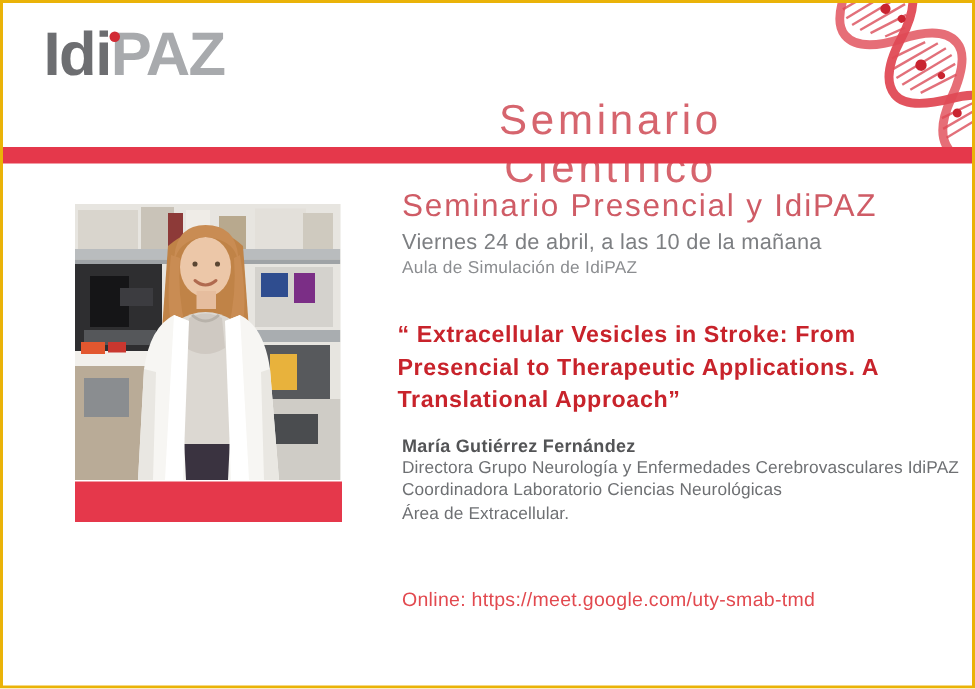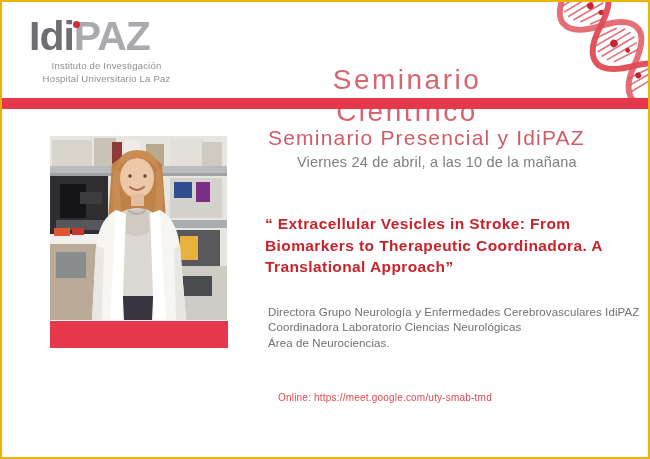--- a/index.html
+++ b/index.html
@@ -34,61 +34,57 @@
   .photo{ position:absolute; left:48px; top:134px; width:177px; height:184px; overflow:hidden; background:#e9e7e2; }
   .photo-bar{ position:absolute; left:48px; top:319px; width:178px; height:27px; background:#e5384b; }
 
   
   .mode-heading{
     position:absolute; left:266px; top:124px;
     font-size:21px; color:#cf5c66; letter-spacing:1.2px; white-space:nowrap;
   }
   .date-line{
     position:absolute; left:266px; top:152px;
-    font-size:14.5px; color:#7d7f82; letter-spacing:0.2px; white-space:nowrap;margin-left:29px;
+    font-size:14.5px; color:#7d7f82; letter-spacing:0.2px; white-space:nowrap;
   }
   .venue-line{
     position:absolute; left:266px; top:171px;
     font-size:11.5px; color:#8b8d90; letter-spacing:0.2px;
   }
   .talk-title{
     position:absolute; left:263px; top:211px; width:374px;
     font-size:15.5px; font-weight:bold; color:#c8232b;
     line-height:1.4; letter-spacing:0.4px;
   }
   .speaker-name{
     position:absolute; left:266px; top:288px;
     font-size:12px; font-weight:bold; color:#535456; letter-spacing:0.2px;
   }
   .speaker-roles{
     position:absolute; left:266px; top:303px; width:378px;
     font-size:11.5px; color:#6e7073; line-height:1.33; letter-spacing:0.1px;
   }
   .online-line{
-    position:absolute; left:276px; top:390px;
-    font-size:10px; color:#e2494f; letter-spacing:0.2px;
+    position:absolute; left:266px; top:390px;
+    font-size:13px; color:#e2494f; letter-spacing:0.2px;
   }
   .hashtag{
     position:absolute; right:16px; top:413px;
     font-size:27px; color:#e15863; letter-spacing:1px; white-space:nowrap;
   }
 </style>
 </head>
 <body>
 
 <div class="flyer">
 
   <div class="logo">
     <div class="logo-main">
       <span class="logo-idi">Idi</span><span class="logo-paz">PAZ</span>
       <span class="logo-dot"></span>
-    </div>
-    <div class="logo-sub">
-      <div>Instituto de Investigación</div>
-      <div>Hospital Universitario La Paz</div>
     </div>
   </div>
 
   <div class="header-title">Seminario Científico</div>
 
   <svg class="dna" viewBox="0 0 116 96" xmlns="http://www.w3.org/2000/svg">
     <g transform="translate(14,-30) rotate(50 50 50)">
 
       <g stroke="#d8404e" stroke-width="1.6" opacity="0.75">
         <line x1="16" y1="36" x2="10" y2="62"></line>
@@ -192,25 +188,27 @@
       <path d="M110,74 L100,78 L104,184 L116,184 Z" fill="#ffffff"></path>
 
       <path d="M46,110 L42,184 L52,184 L54,112 Z" fill="#e9e7e2"></path>
       <path d="M130,110 L136,184 L126,184 L124,112 Z" fill="#e9e7e2"></path>
     </svg>
   </div>
   <div class="photo-bar"></div>
 
   <div class="mode-heading">Seminario Presencial y IdiPAZ</div>
   <div class="date-line">Viernes 24 de abril, a las 10 de la mañana</div>
-
-  <div class="talk-title">“  Extracellular Vesicles in Stroke: From Biomarkers to Therapeutic Coordinadora. A Translational Approach”</div>
-
+  <div class="venue-line">Aula de Simulación de IdiPAZ</div>
+
+  <div class="talk-title">“  Extracellular Vesicles in Stroke: From Presencial to Therapeutic Applications. A Translational Approach”</div>
+
+  <div class="speaker-name">María Gutiérrez Fernández</div>
   <div class="speaker-roles">
     <div>Directora Grupo Neurología y Enfermedades Cerebrovasculares IdiPAZ</div>
     <div>Coordinadora Laboratorio Ciencias Neurológicas</div>
-    <div>Área de Neurociencias.</div>
+    <div>Área de Extracellular.</div>
   </div>
 
   <div class="online-line">Online: https://meet.google.com/uty-smab-tmd</div>
 
 
 </div>
 
 </body></html>

